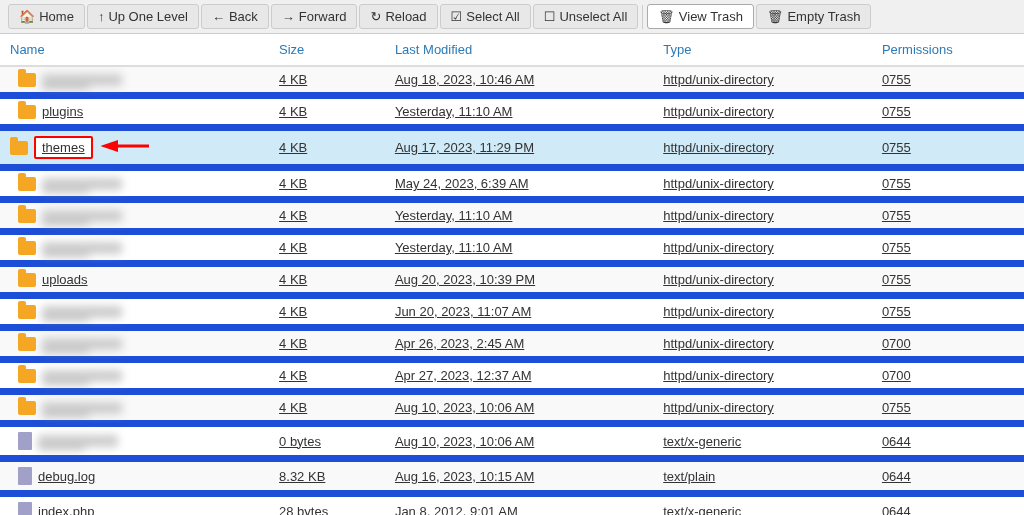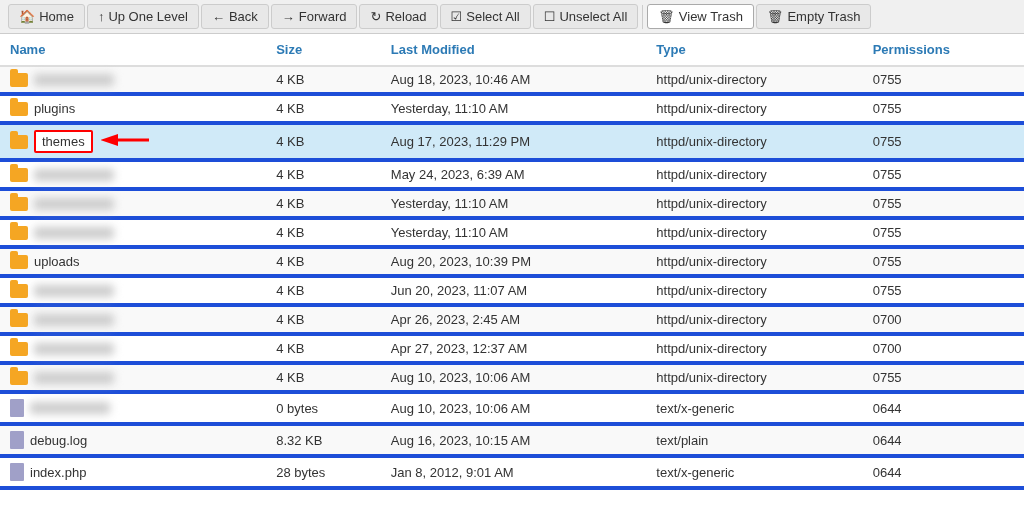--- a/index.html
+++ b/index.html
@@ -46,26 +46,27 @@
       border-collapse: collapse;
     }
     .file-table thead tr {
       background: #fff;
       border-bottom: 2px solid #ddd;
     }
     .file-table thead th {
       padding: 8px 10px;
       text-align: left;
       color: #2c7ab5;
-      font-weight: bold;
+      font-weight: normal;
       font-size: 13px;
       border-bottom: 1px solid #ddd;
     }
     .file-table tbody tr {
-      border-bottom: 4px solid #1d4ed8;
+      border-bottom: 7px solid #1d4ed8;
+      text-decoration: underline;
     }
     .file-table tbody tr:nth-child(odd) {
       background: #f9f9f9;
     }
     .file-table tbody tr:nth-child(even) {
       background: #fff;
     }
     .file-table tbody tr.highlighted {
       background: #d0eaf8 !important;
       border-radius: 12px;
@@ -108,20 +109,21 @@
       border-radius: 1px;
       position: relative;
       margin-right: 6px;
       vertical-align: middle;
       flex-shrink: 0;
     }
 
     .name-cell {
       display: flex;
       align-items: center;
+      margin-left: 8px;
     }
 
     
     .blurred {
       filter: blur(4px);
       user-select: none;
       color: #999;
       background: #ccc;
       border-radius: 3px;
       min-width: 80px;

